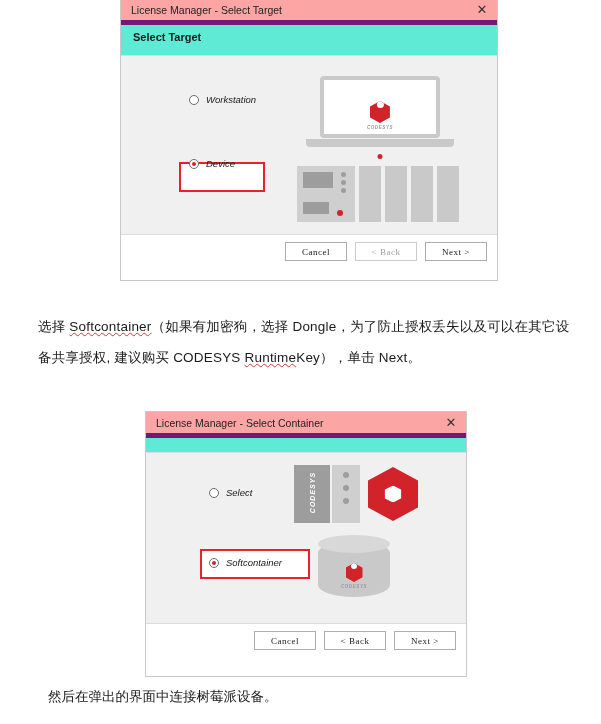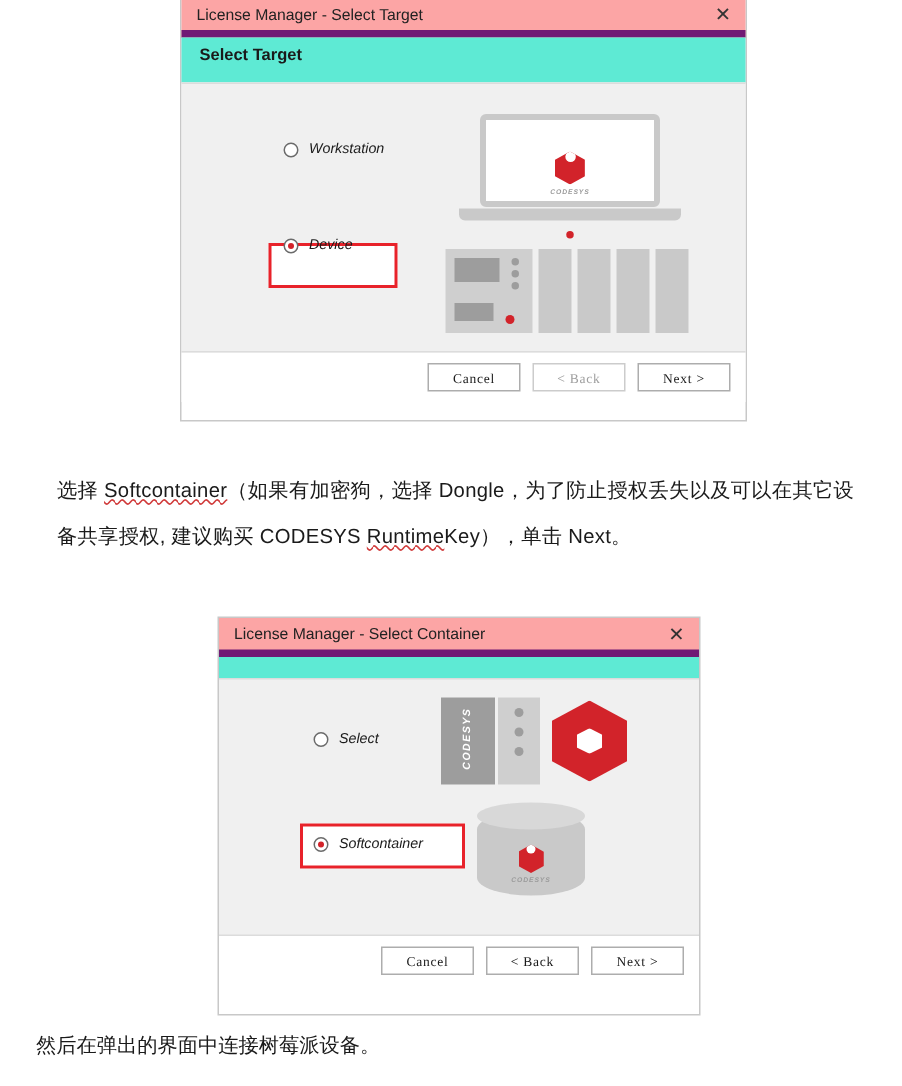--- a/index.html
+++ b/index.html
@@ -370,21 +370,21 @@
     left: 22px;
     top: 22px;
     text-align: center;
     width: 28px;
   }
   .cyl-logo .hexlogo { width: 17px; height: 19px; }
   .cyl-logo .hexlogo::after { width: 6px; height: 6px; margin-top: 6px; }
 
   .footnote {
     position: absolute;
-    left: 24px;
+    left: 48px;
     top: 688px;
     font-size: 13.5px;
     color: #1a1a1a;
     text-align: center;
   }
 </style>
 </head>
 <body>
 
 <div class="dialog" id="dlg-target">

